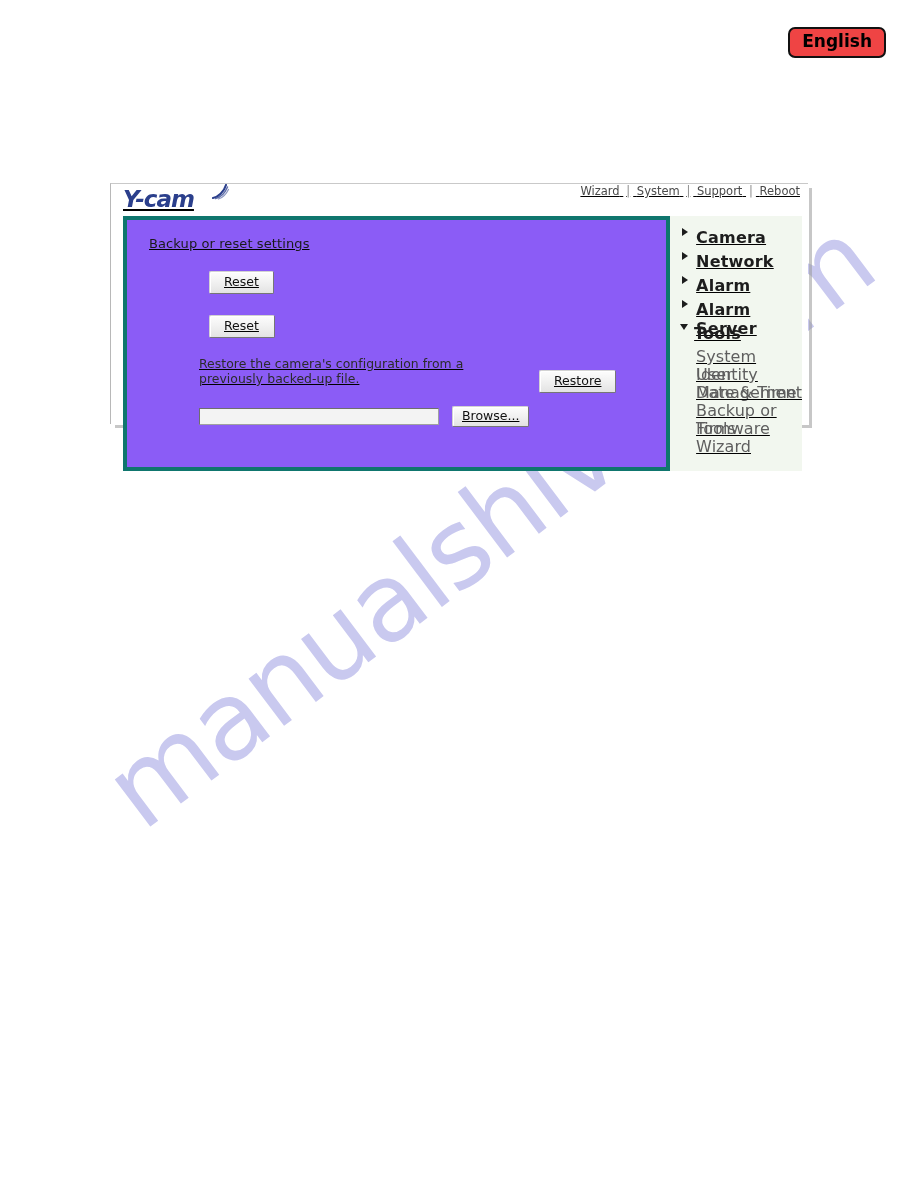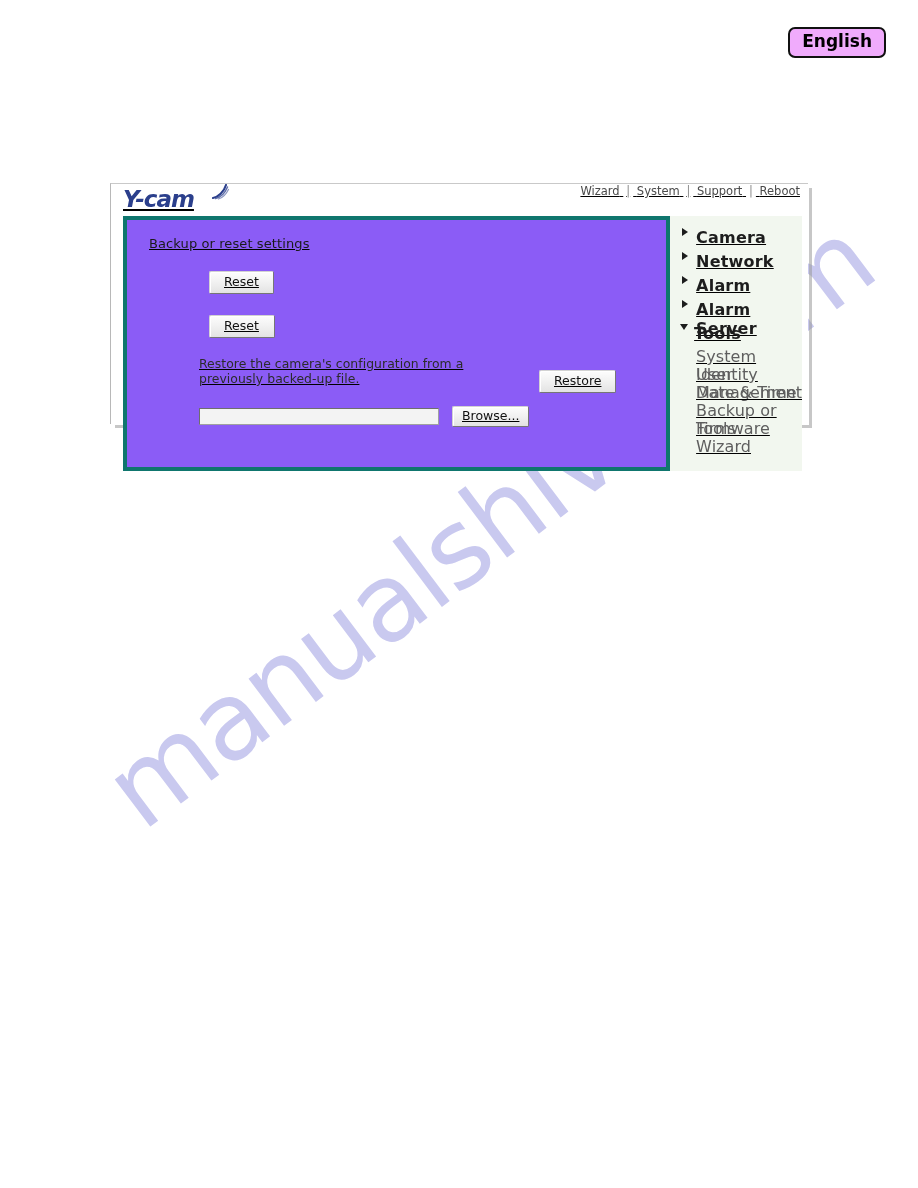--- a/index.html
+++ b/index.html
@@ -41,21 +41,21 @@
   }
 
   
   #lang-badge {
     position: absolute;
     right: 32px;
     top: 27px;
     z-index: 20;
     border: 2px solid #111111;
     border-radius: 7px;
-    background: #f0abfc;
+    background: #ef4444;
     padding: 3px 12px 4px 12px;
     font-family: "DejaVu Sans", sans-serif;
     font-size: 17px;
     font-weight: bold;
     color: #000000;
     line-height: 1.15;
     letter-spacing: 0px;
   }
 
   

